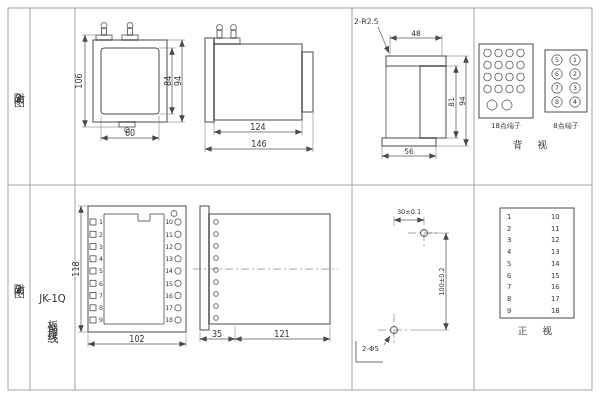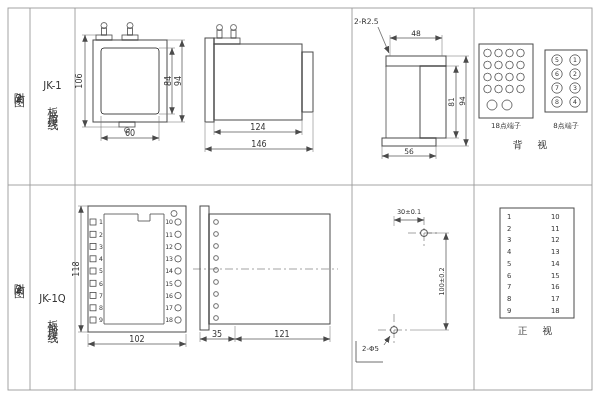--- a/index.html
+++ b/index.html
@@ -304,24 +304,20 @@
       <text class="n68" x="551" y="301">17</text>
       <text class="n68" x="551" y="313">18</text>
     </g>
     <text class="cap mid" x="538" y="334">正 视</text>
   </g>
 </svg>
 
   <div class="cell" style="left:8px;top:8px;width:22px;height:177px;">
     <span class="vtext">附图2</span>
   </div>
-  <div class="cell" style="left:30px;top:8px;width:45px;height:177px;">
-    <span class="model">JK-1</span>
-    <span class="vtext">板后接线</span>
-  </div>
   <div class="cell" style="left:8px;top:185px;width:22px;height:205px;">
     <span class="vtext">附图2</span>
   </div>
   <div class="cell" style="left:30px;top:185px;width:45px;height:250px;text-align:right;">
     <span class="model">JK-1Q</span>
     <span class="vtext">板前接线</span>
   </div>
 </div>
 
 </body></html>

